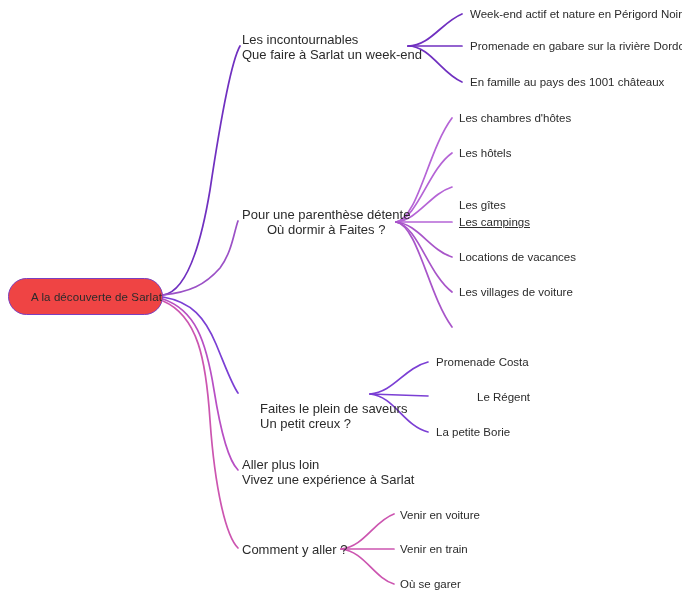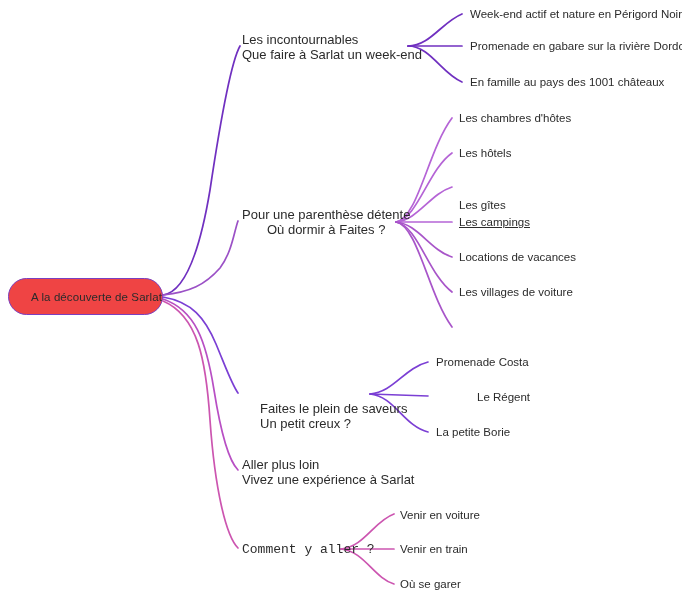--- a/index.html
+++ b/index.html
@@ -133,20 +133,20 @@
   </div>
   <div class="leaf-text" style="left:436px; top:362px;">Promenade Costa</div>
   <div class="leaf-text" style="left:436px; top:397px;padding-left:41px;">Le Régent</div>
   <div class="leaf-text" style="left:436px; top:432px;">La petite Borie</div>
 
   <div class="branch-text two-line" style="left:242px; top:457px;">
     <span>Aller plus loin</span>
     <span class="line2">Vivez une expérience à Sarlat</span>
   </div>
 
-  <div class="branch-text" style="left:242px; top:542px;font-family:Liberation Mono, monospace;">
+  <div class="branch-text" style="left:242px; top:542px;">
     <span>Comment y aller ?</span>
   </div>
   <div class="leaf-text" style="left:400px; top:515px;">Venir en voiture</div>
   <div class="leaf-text" style="left:400px; top:549px;">Venir en train</div>
   <div class="leaf-text" style="left:400px; top:584px;">Où se garer</div>
 
 </div>
 
 </body></html>

